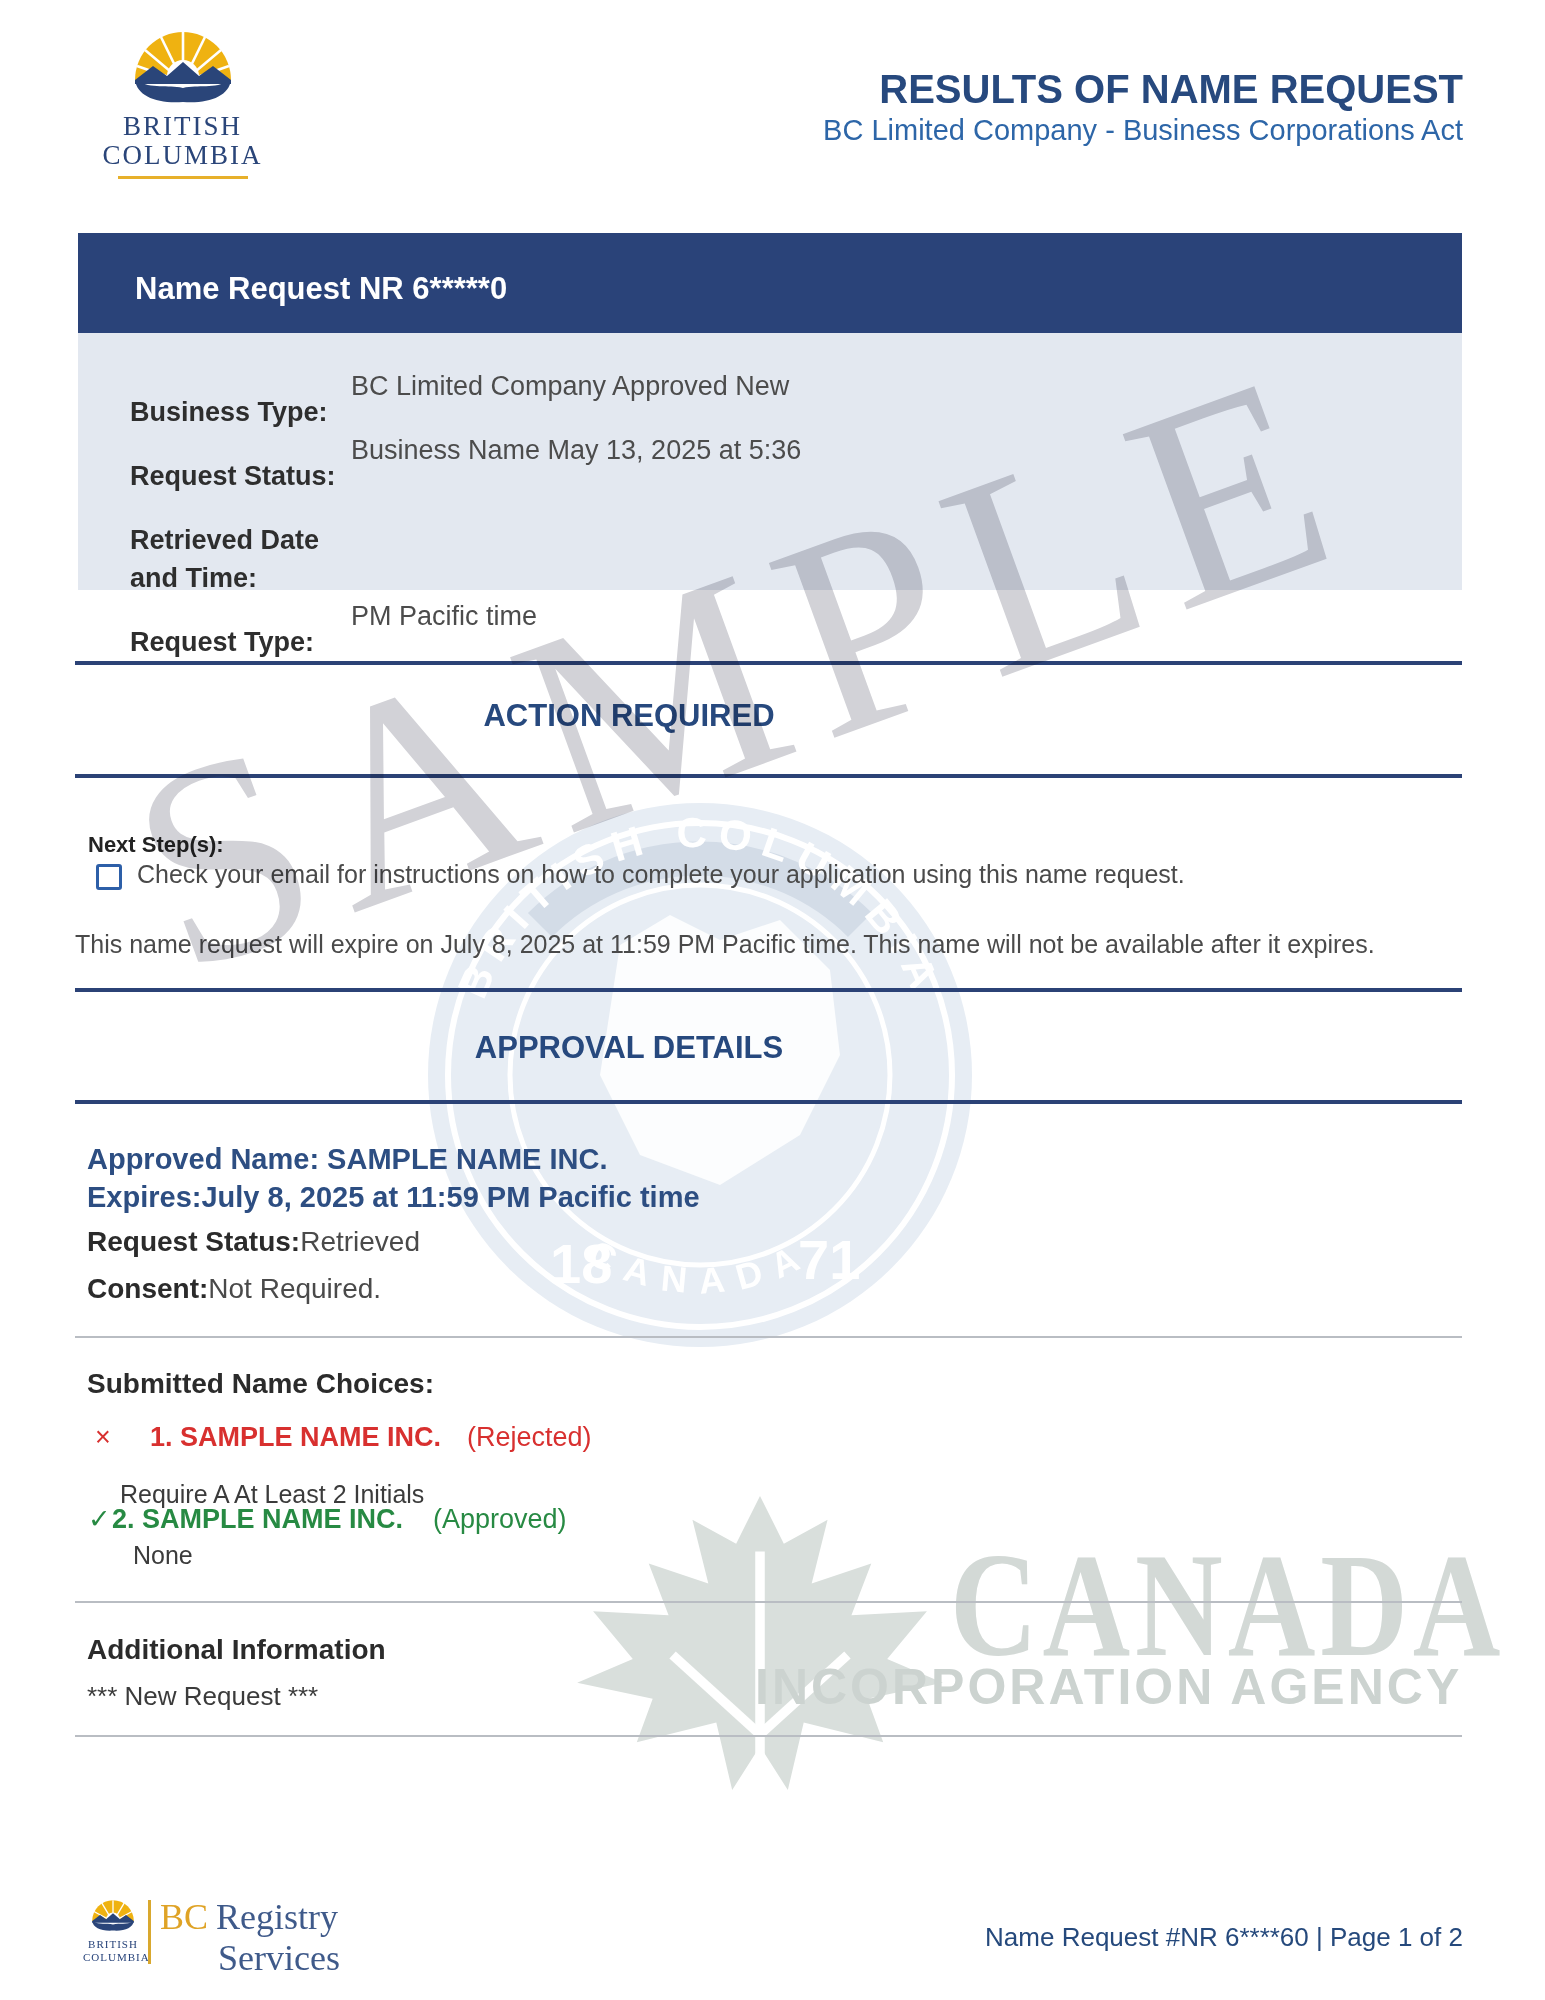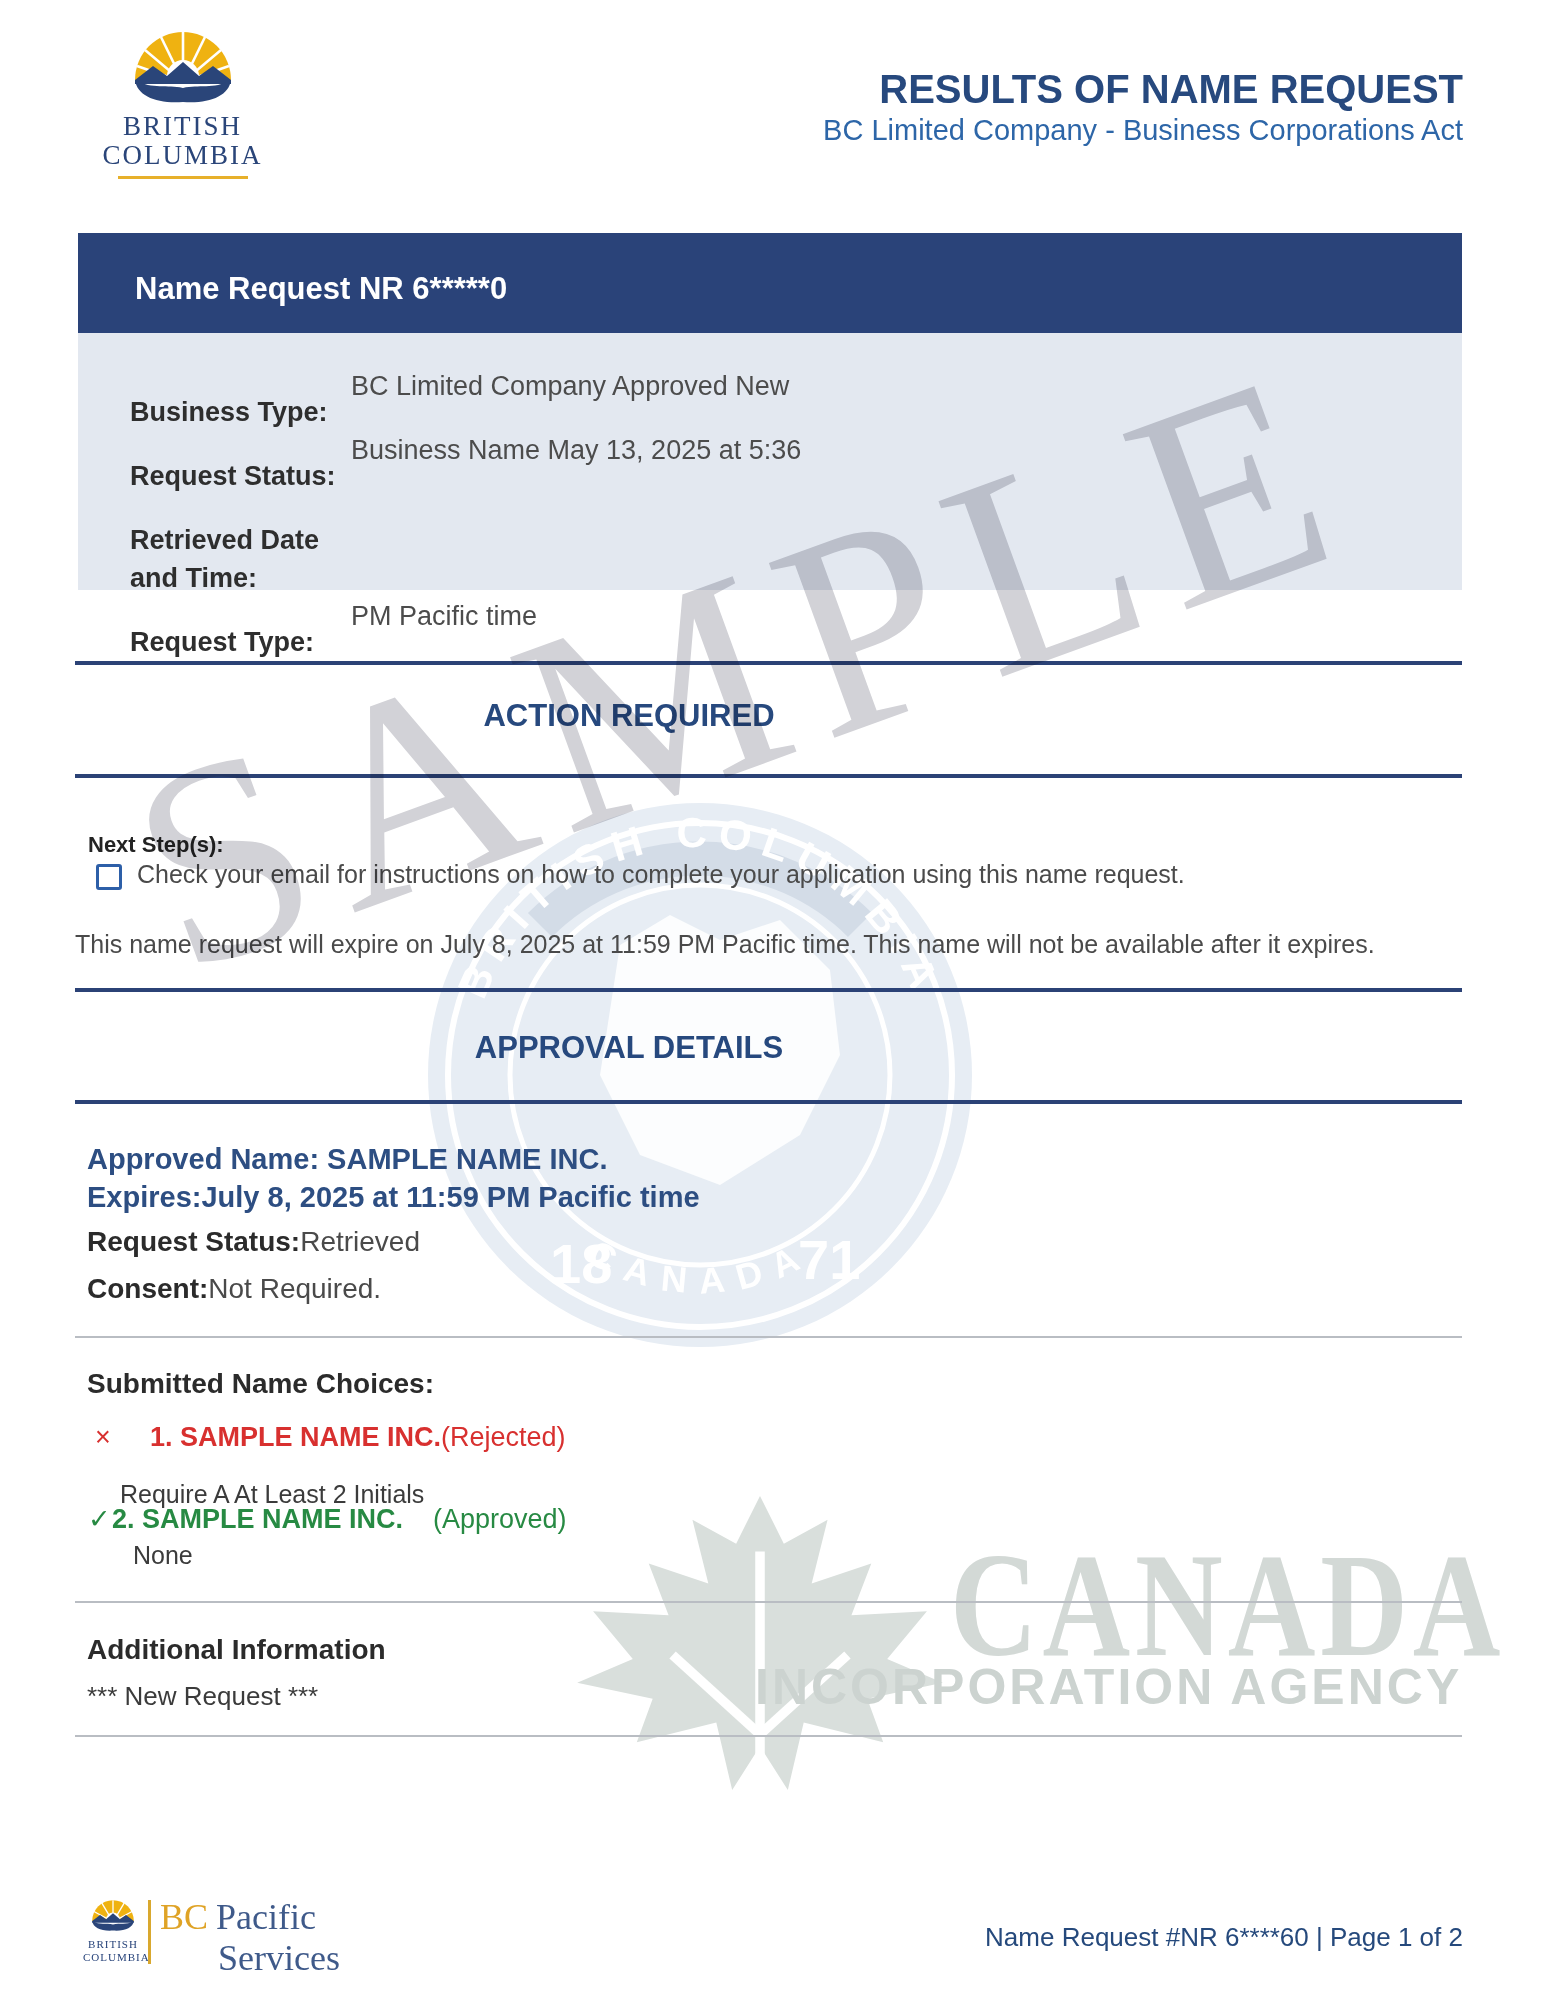--- a/index.html
+++ b/index.html
@@ -178,21 +178,21 @@
   </div>
   <div class="abs kv" style="top:1273px">
     <span class="k">Consent:</span><span class="v">Not Required.</span>
   </div>
 
   <div class="abs rule-gray" style="top:1336px"></div>
 
   <div class="abs sub-h">Submitted Name Choices:</div>
 
   <div class="abs choice red" style="left:95px;top:1422px">
-    <span class="mark" style="width:55px">×</span><span class="nm">1. SAMPLE NAME INC.</span><span style="">(Rejected)</span>
+    <span class="mark" style="width:55px">×</span><span class="nm">1. SAMPLE NAME INC.</span><span style="margin-left:26px">(Rejected)</span>
   </div>
   <div class="abs note nowrap" style="left:120px;top:1480px">Require A At Least 2 Initials</div>
 
   <div class="abs choice green" style="left:88px;top:1503px">
     <span class="mark" style="width:24px">✓</span><span class="nm">2. SAMPLE NAME INC.</span><span style="margin-left:30px">(Approved)</span>
   </div>
   <div class="abs note nowrap" style="left:133px;top:1541px">None</div>
 
   <div class="abs rule-gray" style="top:1601px"></div>
 
@@ -217,18 +217,18 @@
       </g>
       <circle cx="60" cy="52" r="16" fill="#ffffff"></circle>
       <path d="M12,56 L30,42 L44,52 L60,38 L76,52 L90,42 L108,56 L108,60 L12,60 Z" fill="#2a4579"></path>
       <path d="M12,56 C14,72 34,80 60,78 C86,80 106,72 108,56 C90,66 76,60 60,64 C44,60 30,66 12,56 Z" fill="#2a4579"></path>
     </svg>
     <div class="fw">BRITISH</div>
     <div class="fw">COLUMBIA</div>
   </div>
   <div class="abs f-div"></div>
   <div class="abs brand">
-    <div class="nowrap"><span class="bc">BC</span><span class="rs" style="margin-left:8px">Pacific</span></div>
+    <div class="nowrap"><span class="bc">BC</span><span class="rs" style="margin-left:8px">Registry</span></div>
     <div class="rs" style="margin-left:58px">Services</div>
   </div>
   <div class="abs f-page nowrap">Name Request #NR 6****60 | Page 1 of 2</div>
 
 </div>
 
 </body></html>

